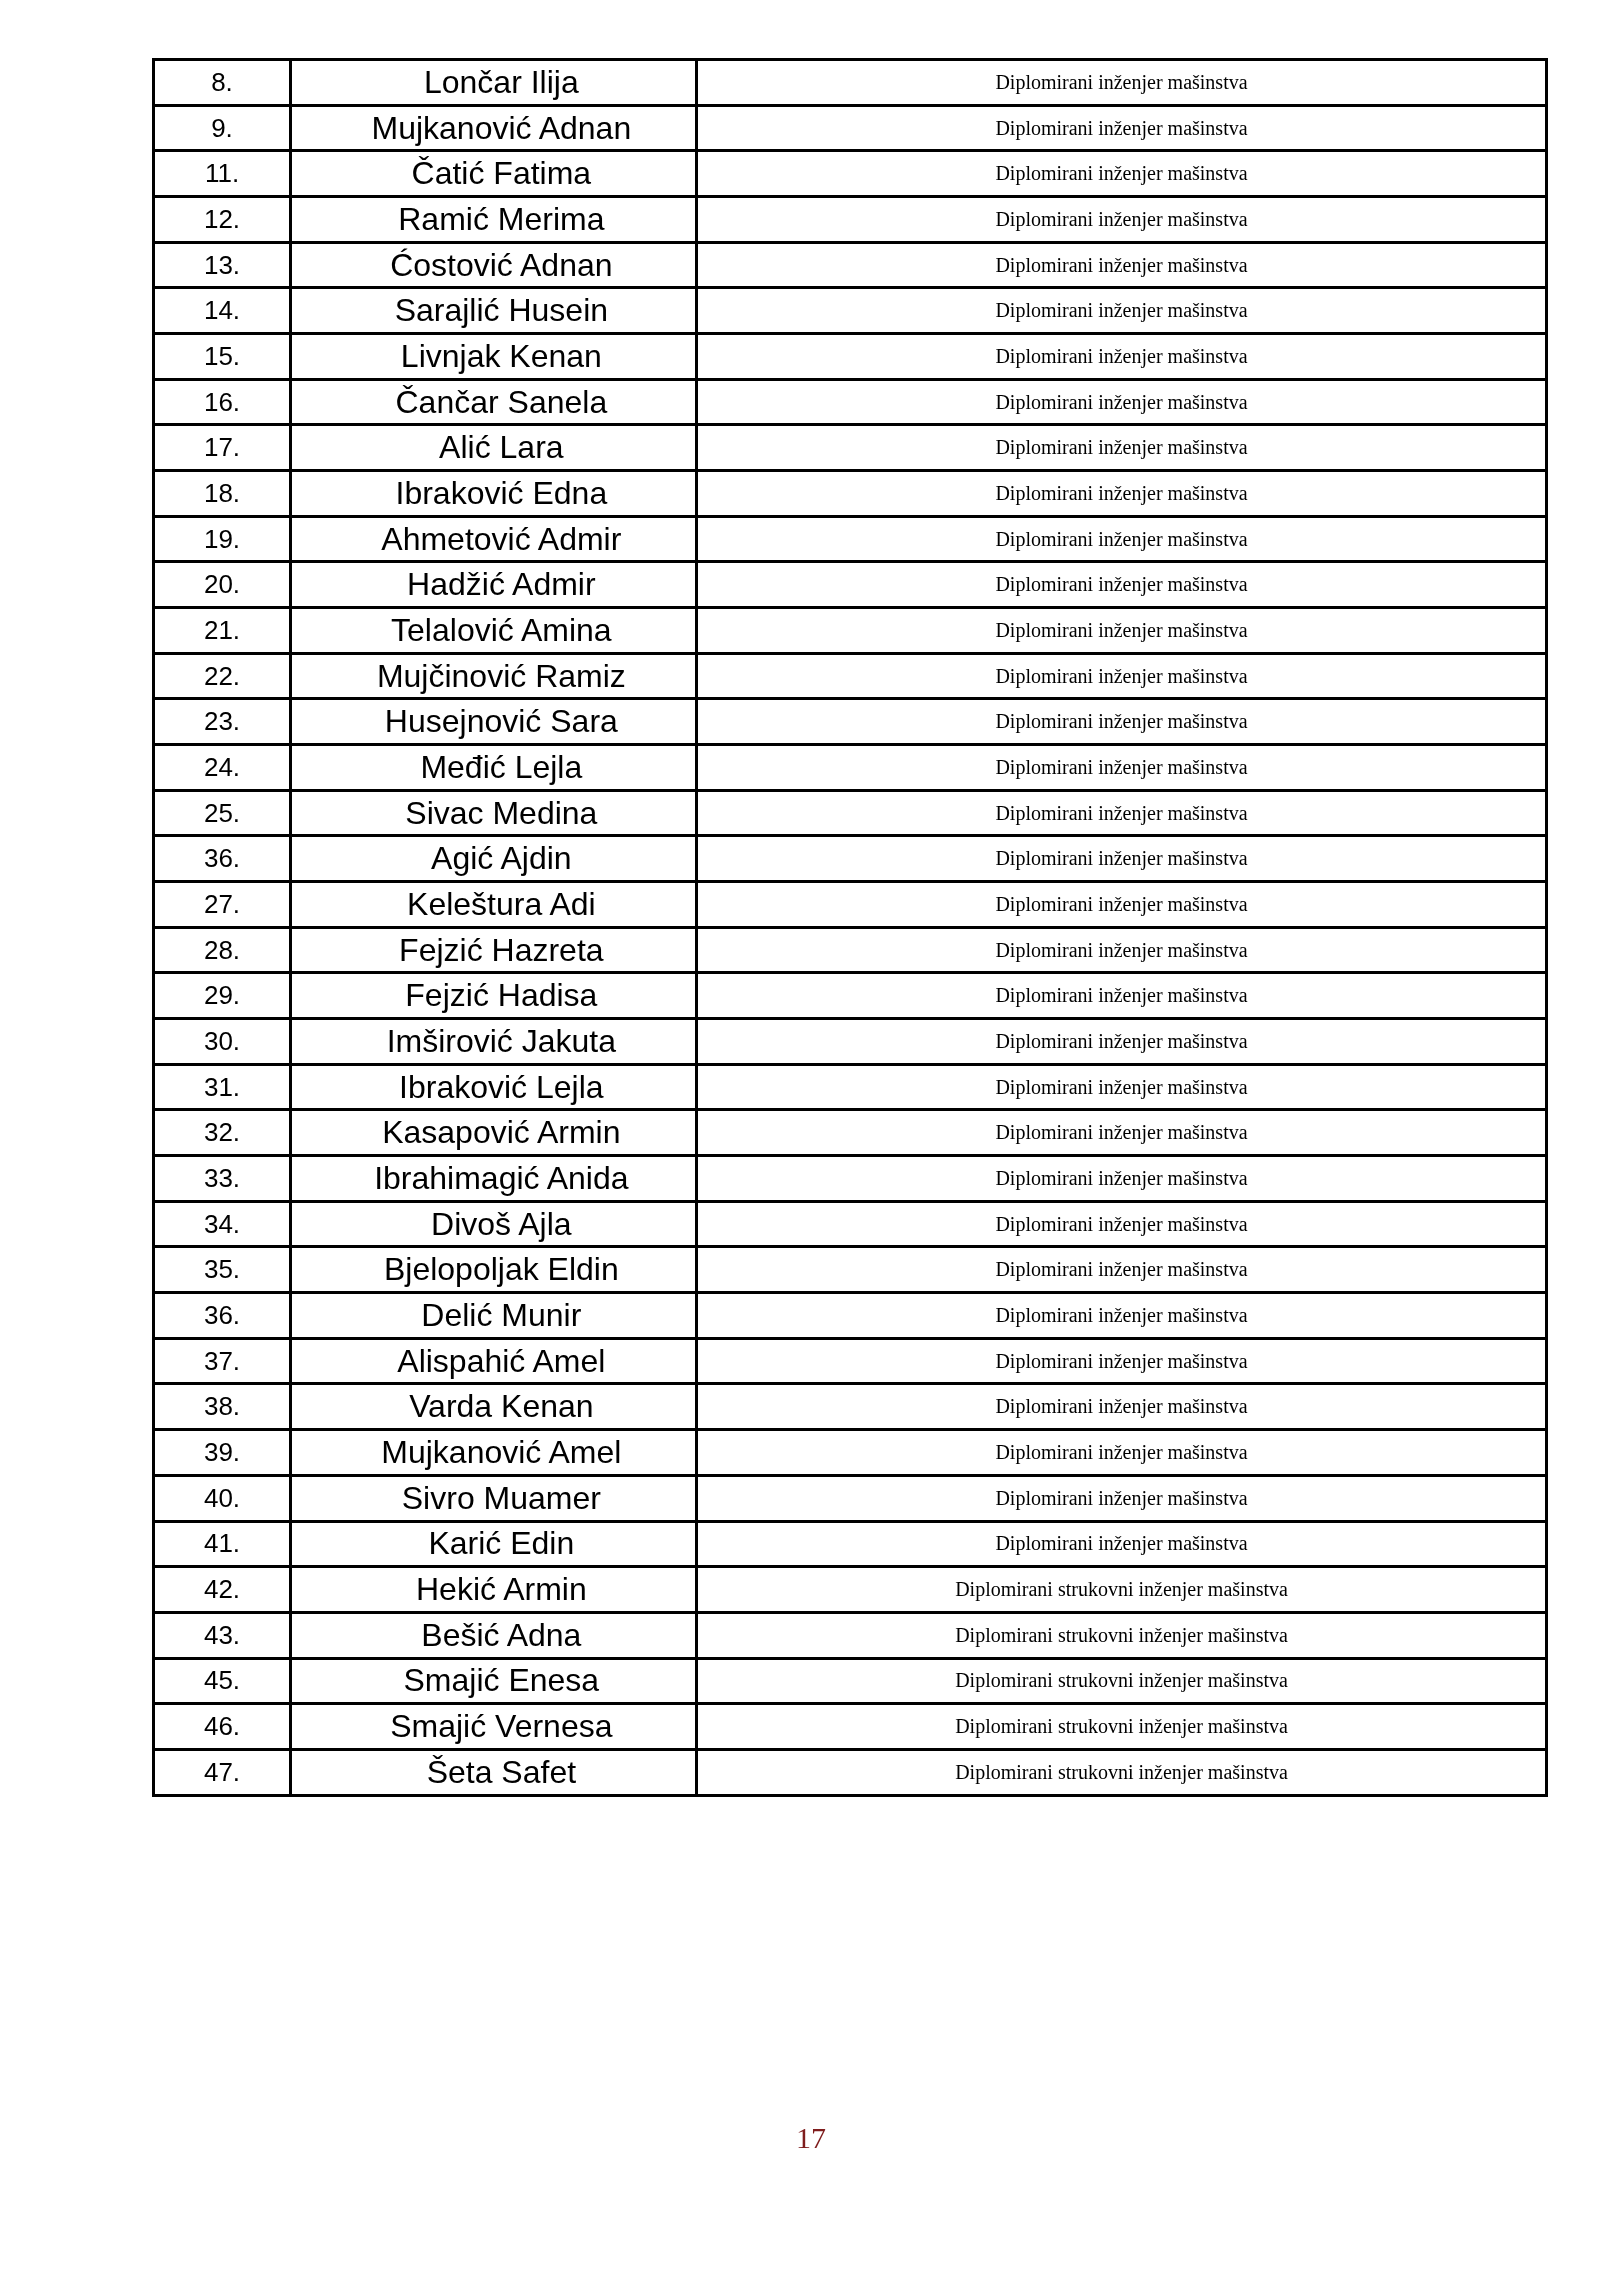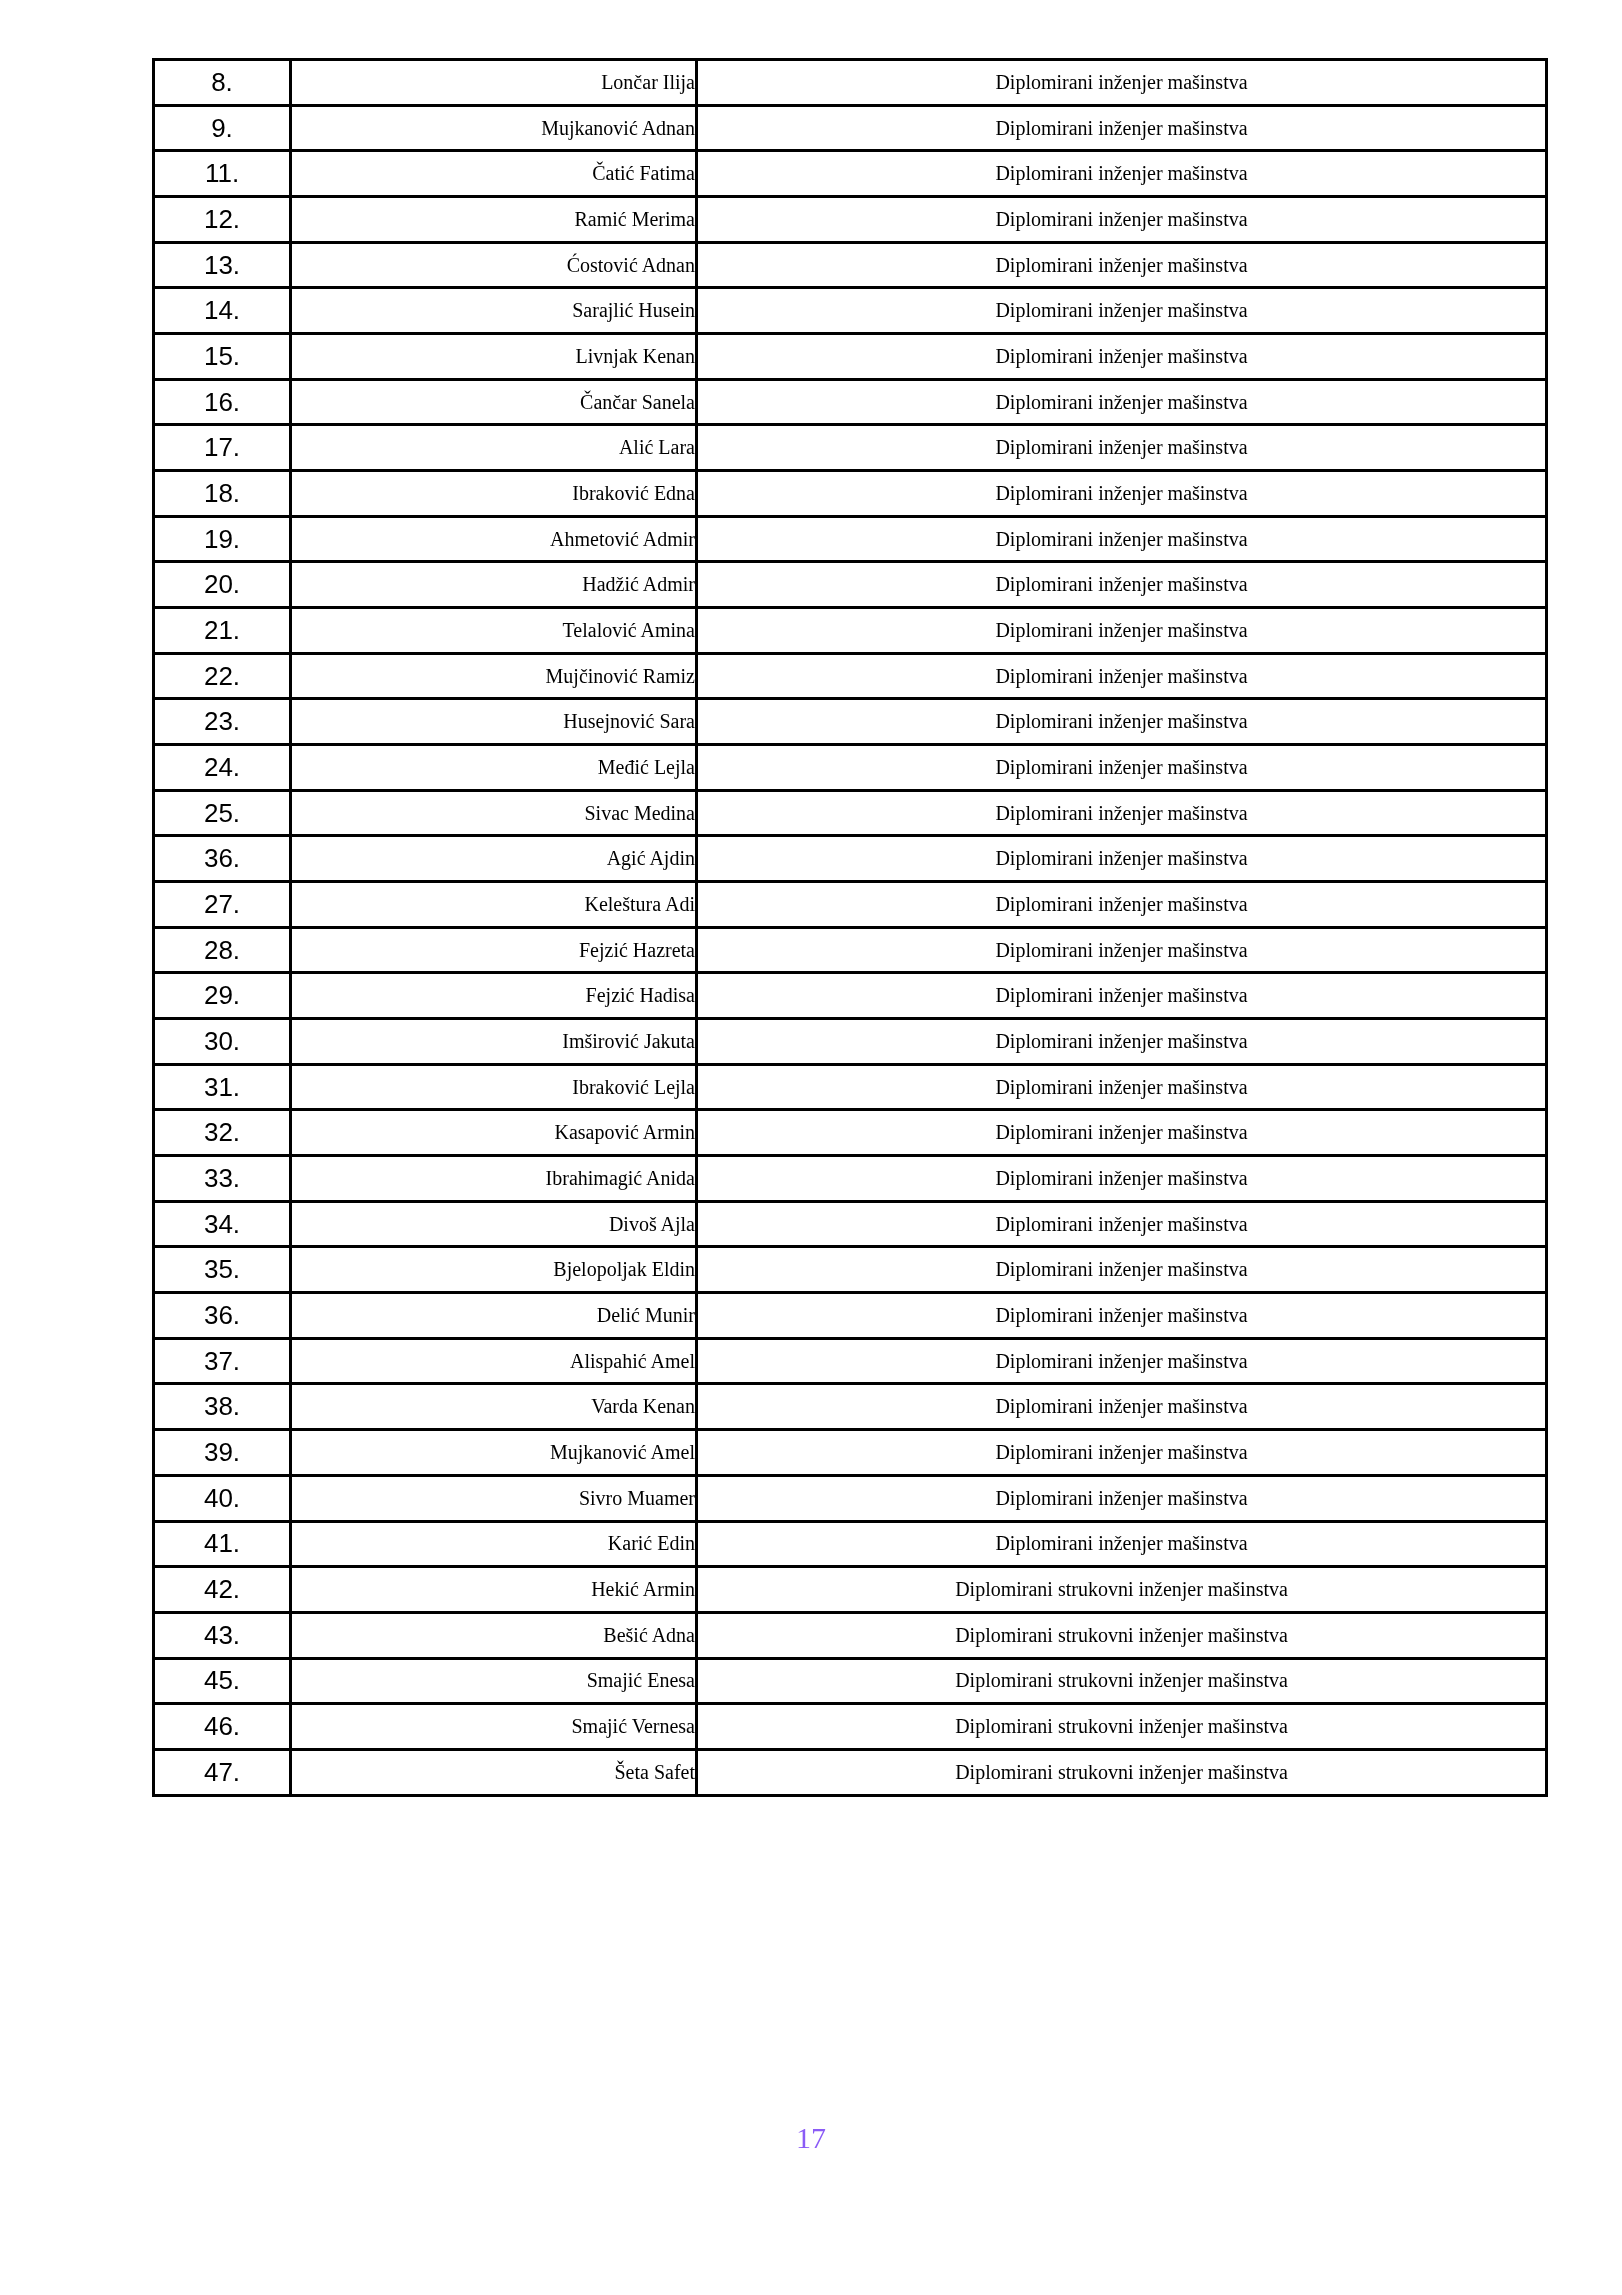--- a/index.html
+++ b/index.html
@@ -29,23 +29,23 @@
     overflow: hidden;
     white-space: nowrap;
     padding: 0;
   }
   .cell-num {
     font-family: "Liberation Sans", sans-serif;
     font-size: 26px;
     text-align: center;
   }
   .cell-name {
-    font-family: Liberation Serif, serif;
-    font-size: 20px;
-    text-align: right;
+    font-family: Liberation Sans, sans-serif;
+    font-size: 32px;
+    text-align: center;
     padding-left: 15.7px !important;
   }
   .cell-title {
     font-family: "Liberation Serif", serif;
     font-size: 20px;
     text-align: center;
   }
   .page-number {
     position: absolute;
     left: 0;
@@ -291,14 +291,14 @@
   </tr>
 
   <tr>
     <td class="cell-num">47.</td>
     <td class="cell-name">Šeta Safet</td>
     <td class="cell-title">Diplomirani strukovni inženjer mašinstva</td>
   </tr>
 </tbody>
 </table>
 
-<div class="page-number" style="color: #8b5cf6;">17</div>
+<div class="page-number" style="color: #7f1d1d;">17</div>
 
 
 </body></html>

